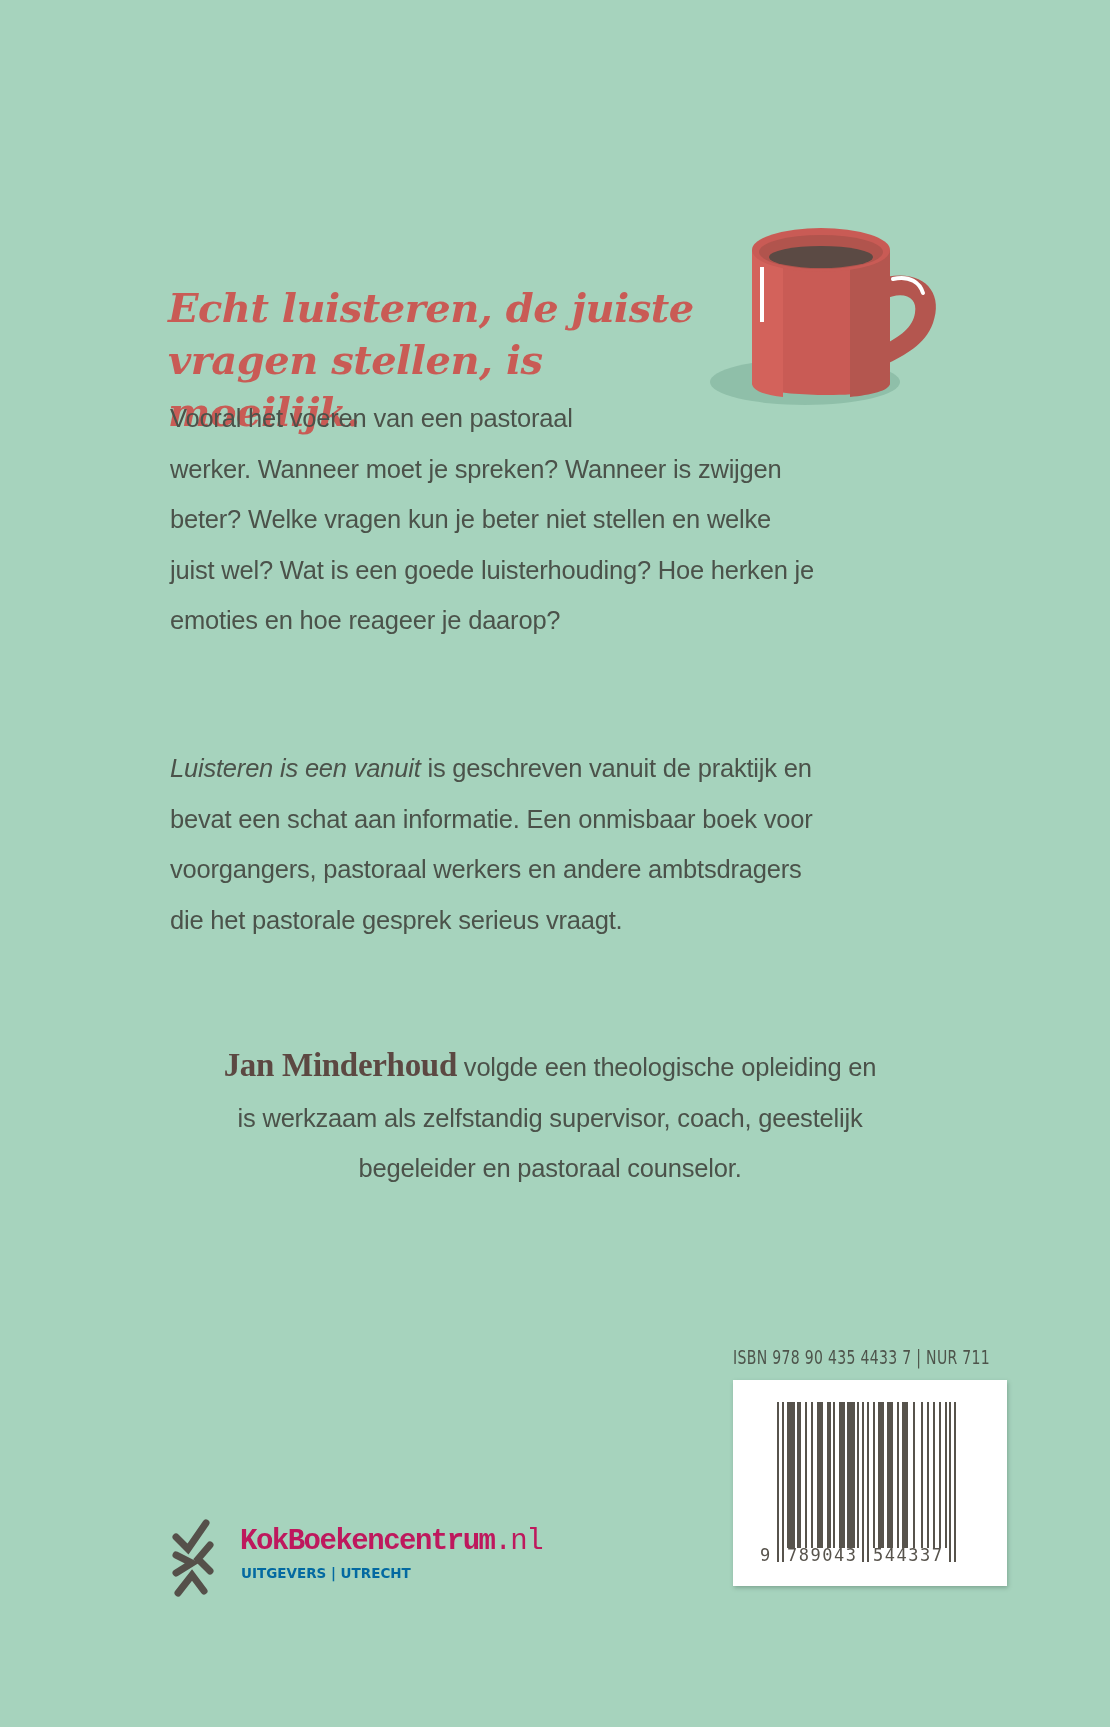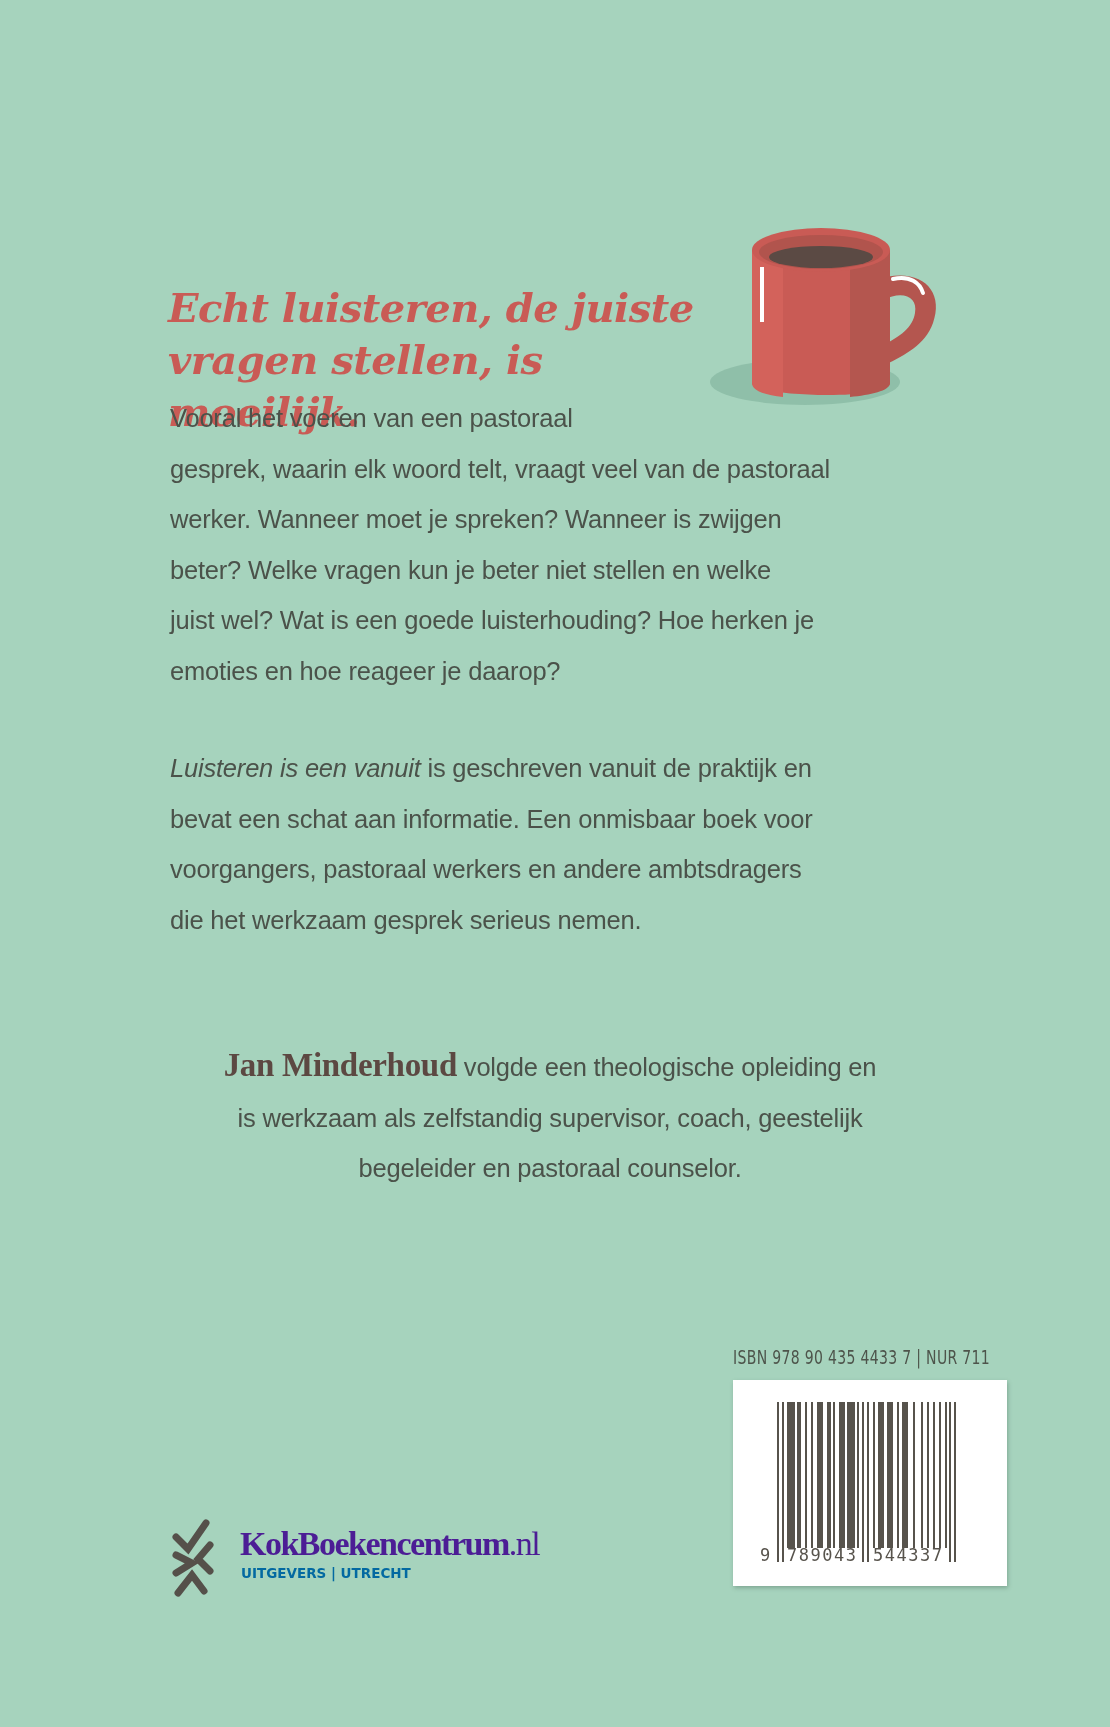--- a/index.html
+++ b/index.html
@@ -9,21 +9,21 @@
   #p1{top:393px;}
   #p2{top:743px;}
   #p3{top:1040px;text-align:center;}
   .title-italic{font-style:italic;}
   .author{font-family:"Liberation Serif",serif;font-weight:bold;font-size:33px;color:#5c4842;letter-spacing:-0.3px;}
   .mug{position:absolute;left:705px;top:205px;width:250px;height:210px;}
   .isbn{position:absolute;left:733px;top:1346px;font-family:"DejaVu Sans Condensed","DejaVu Sans",sans-serif;font-size:19px;color:#4d544b;letter-spacing:0.4px;transform:scaleX(0.82);transform-origin:left center;white-space:nowrap;}
   .barcode-box{position:absolute;left:733px;top:1380px;width:274px;height:206px;background:#fff;box-shadow:1px 2px 4px rgba(60,90,75,0.35);}
   .barcode-svg{position:absolute;left:0;top:0;}
   .logo{position:absolute;left:168px;top:1515px;width:380px;height:85px;}
-  .logo-name{position:absolute;left:72px;top:10px;font-family:Liberation Serif, serif;font-weight:bold;font-size:34px;color:#4c1d95;letter-spacing:-1.5px;white-space:nowrap;}
+  .logo-name{position:absolute;left:72px;top:10px;font-family:Liberation Mono, monospace;font-weight:bold;font-size:29px;color:#be185d;letter-spacing:-1.5px;white-space:nowrap;}
   .logo-name .tld{font-weight:normal;}
   .logo-sub{position:absolute;left:73px;top:50px;font-family:"DejaVu Sans",sans-serif;font-weight:bold;font-size:13.5px;color:#0369a1;letter-spacing:0px;white-space:nowrap;}
   .logo-mark{position:absolute;left:0;top:0;}
 </style>
 </head>
 <body>
 
 <svg class="mug" viewBox="0 0 250 210" width="250" height="210">
   <ellipse cx="100" cy="177" rx="95" ry="23" fill="#8fbfa9"></ellipse>
 
@@ -41,32 +41,31 @@
   <rect x="55" y="62" width="4" height="55" fill="#ffffff"></rect>
 </svg>
 
 <div class="heading">
   <div>Echt luisteren, de juiste</div>
   <div>vragen stellen, is moeilijk.</div>
 </div>
 
 <div class="body-text" id="p1">
   <div>Vooral het voeren van een pastoraal</div>
-  <div>gesprek, waarin elk woord telt, vraagt veel van de pastoraal</div>
   <div>werker. Wanneer moet je spreken? Wanneer is zwijgen</div>
   <div>beter? Welke vragen kun je beter niet stellen en welke</div>
   <div>juist wel? Wat is een goede luisterhouding? Hoe herken je</div>
   <div>emoties en hoe reageer je daarop?</div>
 </div>
 
 <div class="body-text" id="p2">
   <div><span class="title-italic">Luisteren is een vanuit</span><span> is geschreven vanuit de praktijk en</span></div>
   <div>bevat een schat aan informatie. Een onmisbaar boek voor</div>
   <div>voorgangers, pastoraal werkers en andere ambtsdragers</div>
-  <div>die het werkzaam gesprek serieus nemen.</div>
+  <div>die het pastorale gesprek serieus vraagt.</div>
 </div>
 
 <div class="body-text" id="p3">
   <div><span class="author">Jan Minderhoud</span><span> volgde een theologische opleiding en</span></div>
   <div>is werkzaam als zelfstandig supervisor, coach, geestelijk</div>
   <div>begeleider en pastoraal counselor.</div>
 </div>
 
 <div class="isbn">ISBN 978 90 435 4433 7 | NUR 711</div>
 

